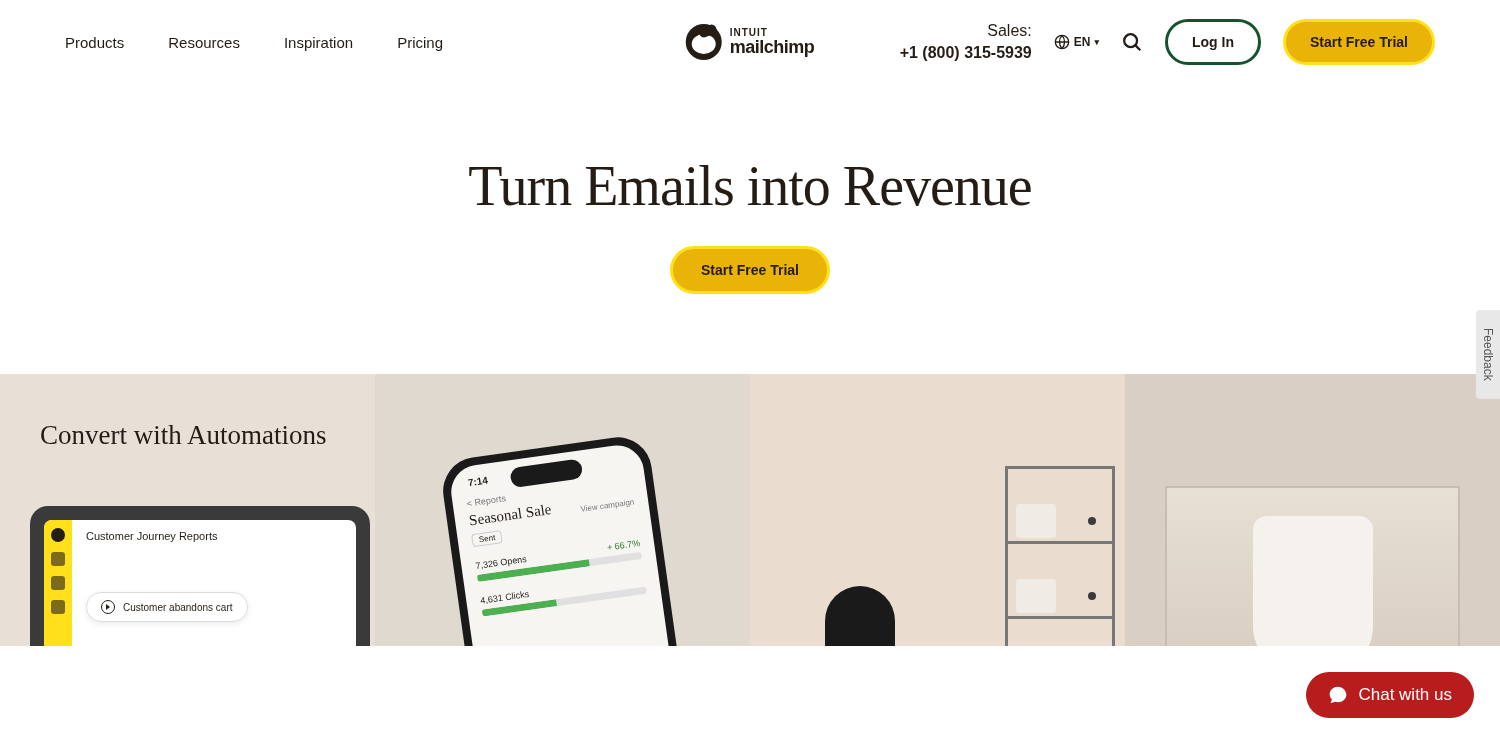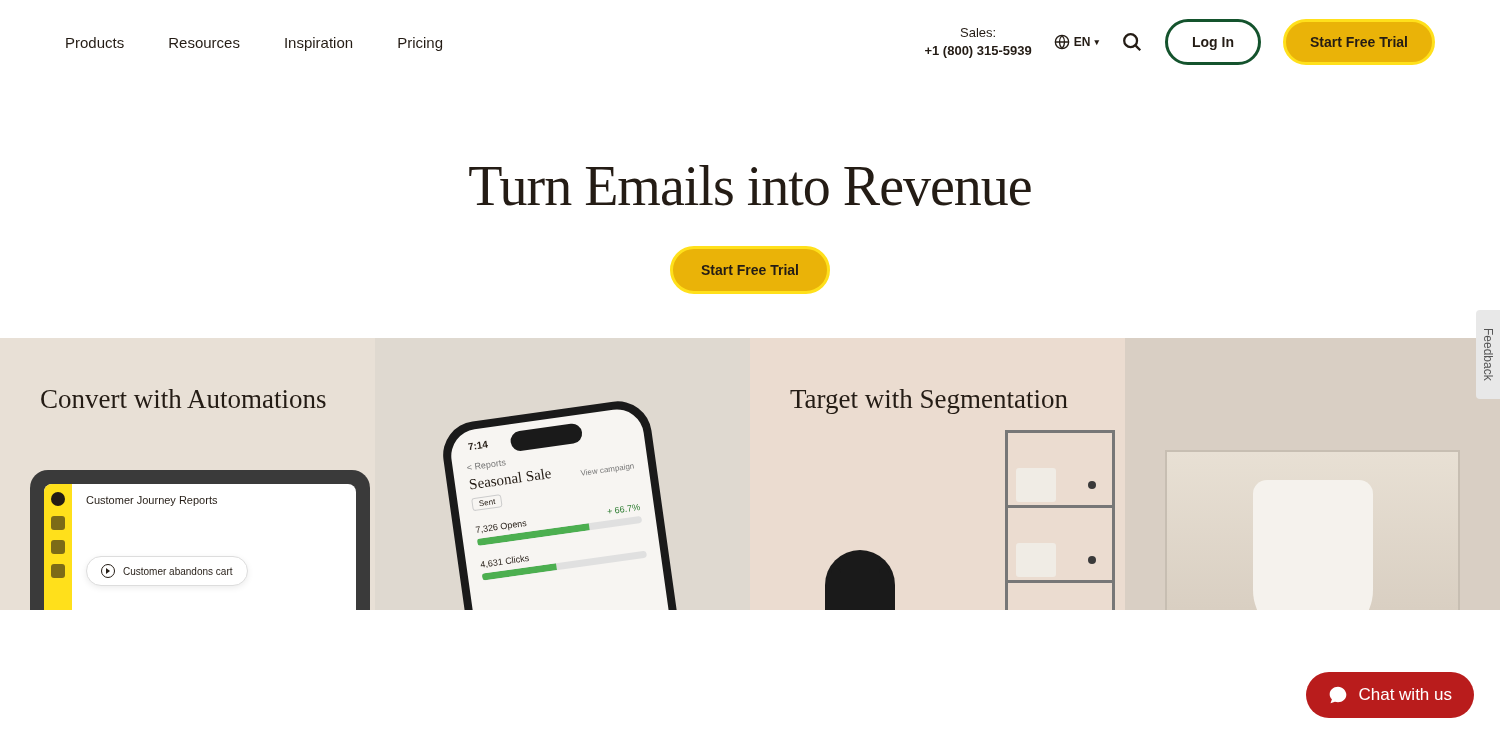--- a/index.html
+++ b/index.html
@@ -8,31 +8,31 @@
 .nav-left{display:flex;gap:44px;}
 .nav-item{font-size:15px;font-weight:500;color:#241c15;cursor:pointer;}
 .logo{display:flex;align-items:center;gap:8px;position:absolute;left:50%;transform:translateX(-50%);}
 .logo-icon{width:36px;height:36px;border-radius:50%;background:#241c15;position:relative;}
 .logo-icon::before{content:"";position:absolute;width:24px;height:20px;background:#fff;border-radius:50%;top:10px;left:6px;}
 .logo-icon::after{content:"";position:absolute;width:18px;height:10px;background:#241c15;border-radius:8px;top:2px;left:13px;transform:rotate(-20deg);}
 .logo-text{display:flex;flex-direction:column;line-height:1;}
 .logo-top{font-size:10px;font-weight:700;letter-spacing:1px;}
 .logo-bottom{font-size:18px;font-weight:800;letter-spacing:-0.5px;}
 .header-right{display:flex;align-items:center;gap:22px;}
-.sales{text-align:center;font-size:13px;line-height:1.4;}
+.sales{text-align:right;font-size:16px;line-height:1.4;}
 .sales-label{font-weight:400;}
 .sales-phone{font-weight:700;}
 .lang{display:flex;align-items:center;gap:4px;font-size:12px;font-weight:700;cursor:pointer;}
 .globe-icon{width:16px;height:16px;}
 .caret{font-size:9px;}
 .search-icon{width:22px;height:22px;cursor:pointer;}
 .btn{padding:12px 24px;border-radius:24px;font-size:14px;font-weight:600;cursor:pointer;border:3px solid #14532d;}
 .btn-outline{background:#fff;color:#241c15;}
 .btn-yellow{background:#eab308;color:#241c15;border-color:#ffe01b;}
-.hero{text-align:center;padding:70px 20px 44px;}
+.hero{text-align:center;padding:70px 20px 80px;}
 .hero h1{font-family:Georgia,"Times New Roman",serif;font-size:56px;font-weight:500;letter-spacing:-1px;margin-bottom:28px;}
 .hero p{font-size:22px;line-height:1.55;max-width:900px;margin:0 auto 44px;color:#241c15;}
 .hero .btn{padding:13px 28px;}
 .features{display:flex;height:272px;}
 .feature{flex:1;padding:45px 40px 0;position:relative;overflow:hidden;}
 .feature h3{font-family:Liberation Serif, serif;font-size:27px;font-weight:500;line-height:1.25;position:relative;z-index:2;}
 .f1{background:#e8e0d6;}
 .f2{background:#dfd9d0;}
 .f3{background:#ebdcd0;}
 .f4{background:#d9cfc4;}
@@ -78,20 +78,27 @@
 </head>
 <body>
 
 <div class="header">
   <div class="nav-left">
     <div class="nav-item">Products</div>
     <div class="nav-item">Resources</div>
     <div class="nav-item">Inspiration</div>
     <div class="nav-item">Pricing</div>
   </div>
+  <div class="logo">
+    <div class="logo-icon"></div>
+    <div class="logo-text">
+      <span class="logo-top">INTUIT</span>
+      <span class="logo-bottom">mailchimp</span>
+    </div>
+  </div>
   <div class="header-right">
     <div class="sales">
       <div class="sales-label">Sales:</div>
       <div class="sales-phone">+1 (800) 315-5939</div>
     </div>
     <div class="lang">
       <svg class="globe-icon" viewBox="0 0 24 24" fill="none" stroke="#241c15" stroke-width="2">
           <circle cx="12" cy="12" r="10"></circle>
           <path d="M2 12h20M12 2a15 15 0 010 20M12 2a15 15 0 000 20"></path>
         </svg>
@@ -156,21 +163,20 @@
               <span>4,631 Clicks</span>
             </div>
           <div class="phone-bar">
               <div class="phone-bar-fill" style="width:45%"></div>
             </div>
         </div>
       </div>
     </div>
   </div>
   <div class="feature f3">
-    <h3>Target with Segmentation</h3>
     <div class="shelf">
       <div class="shelf-frame">
         <div class="shelf-level">
             <div class="shelf-box"></div>
             <div class="shelf-dot"></div>
           </div>
         <div class="shelf-level">
             <div class="shelf-box"></div>
             <div class="shelf-dot"></div>
           </div>

